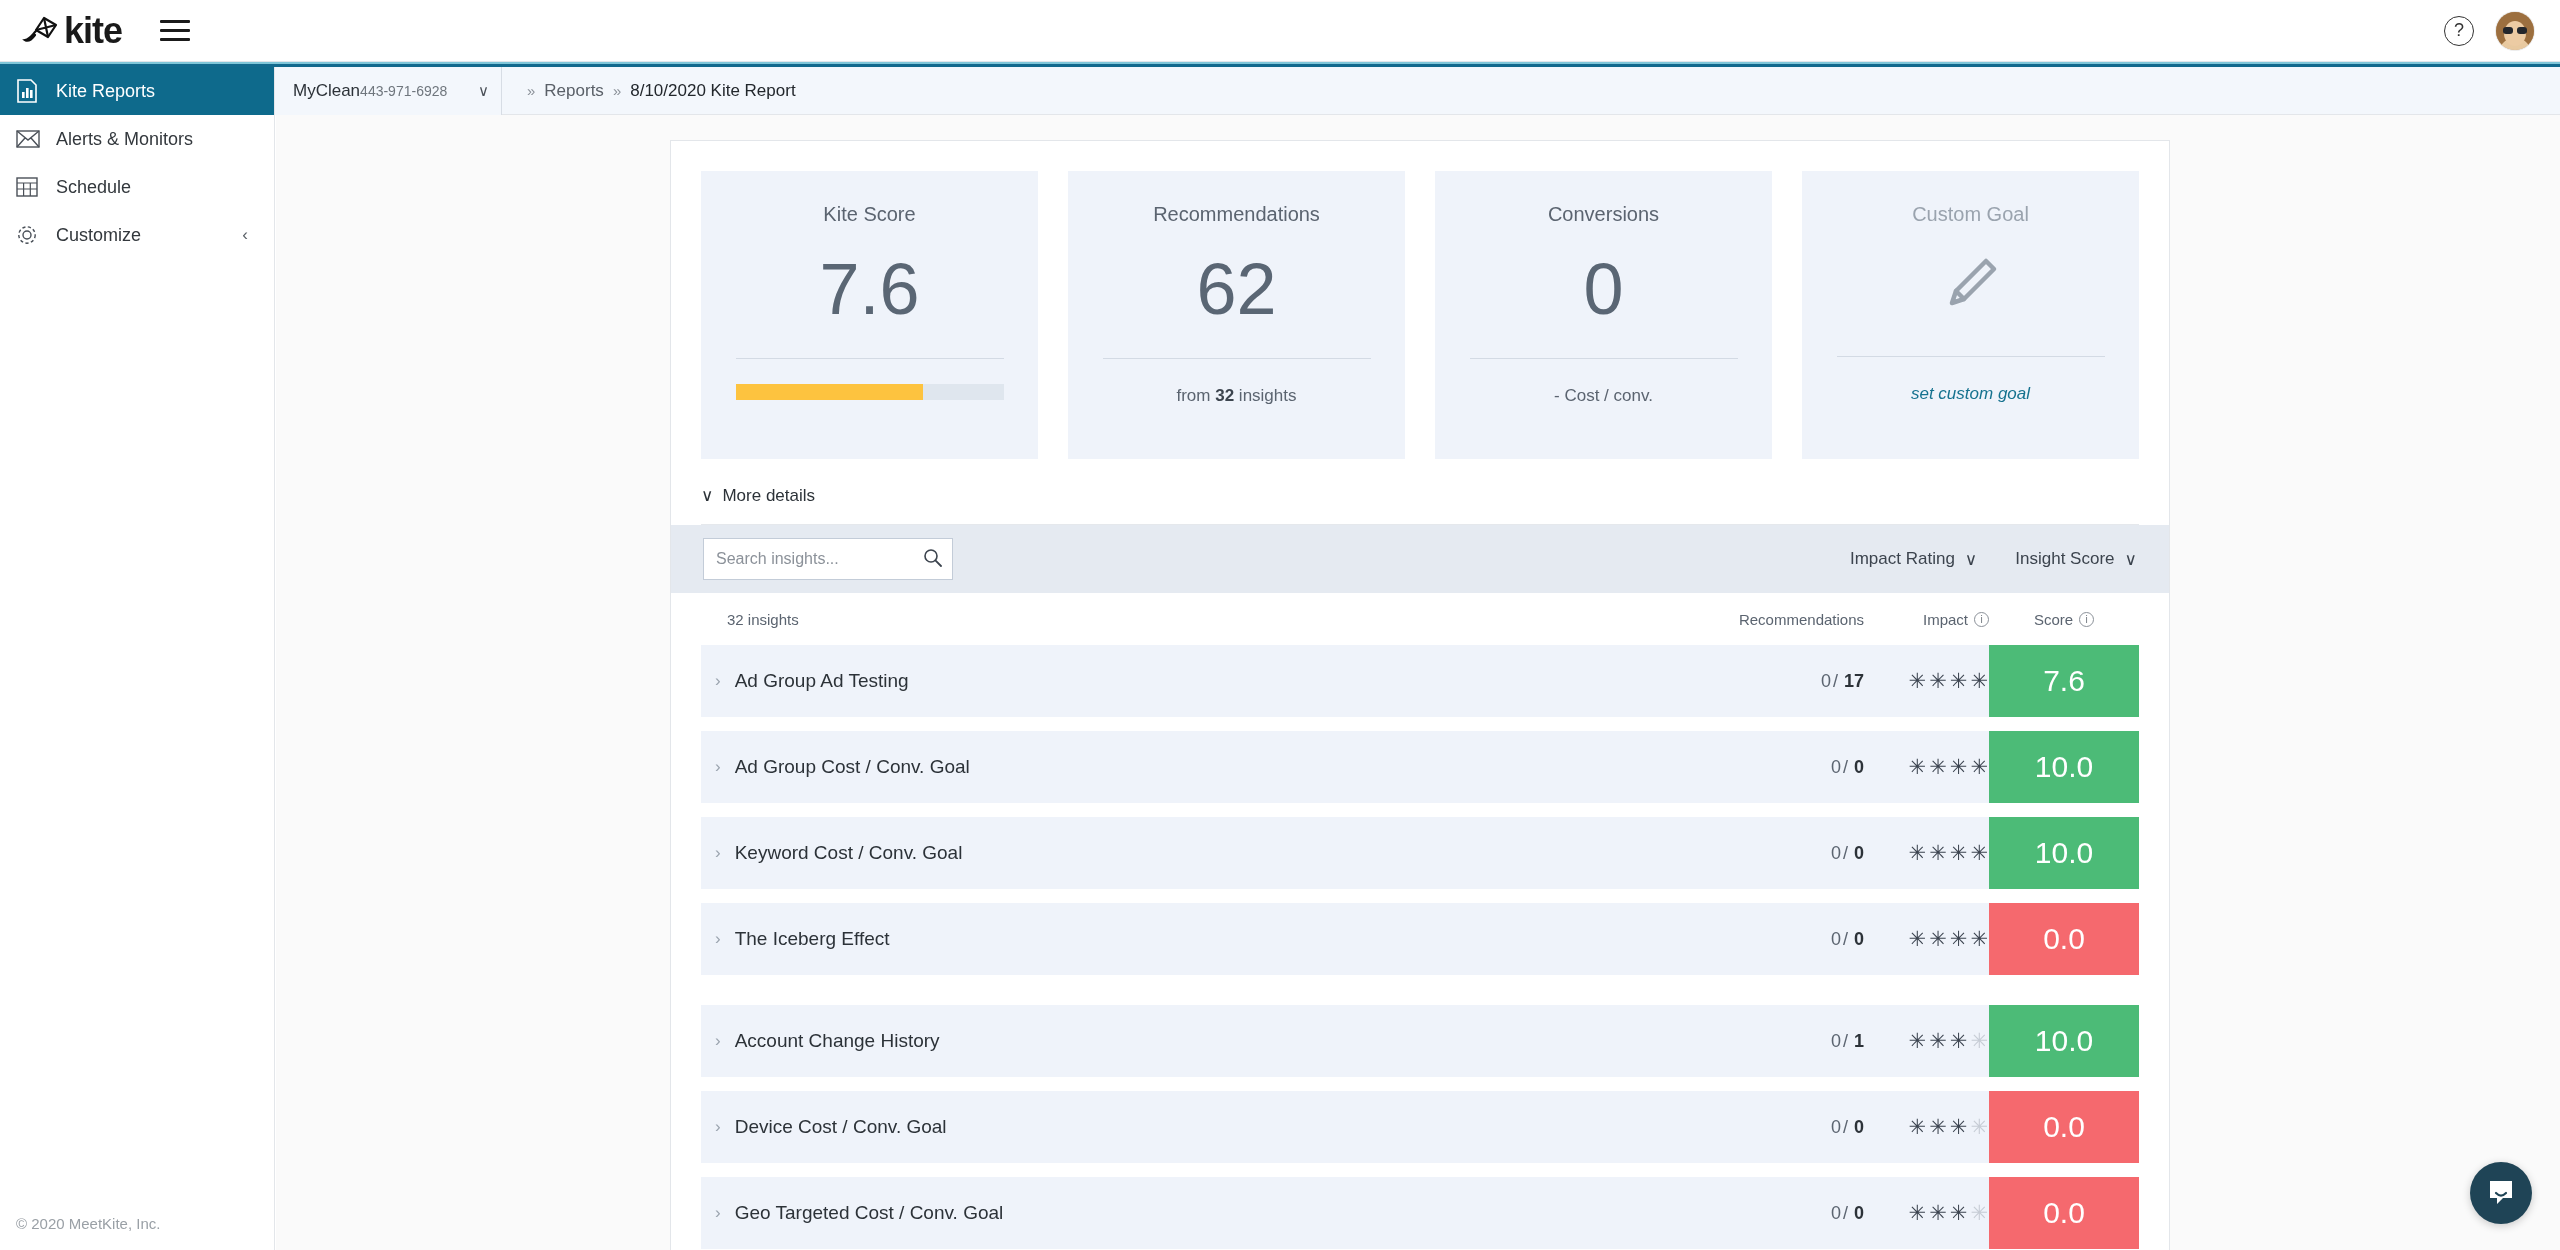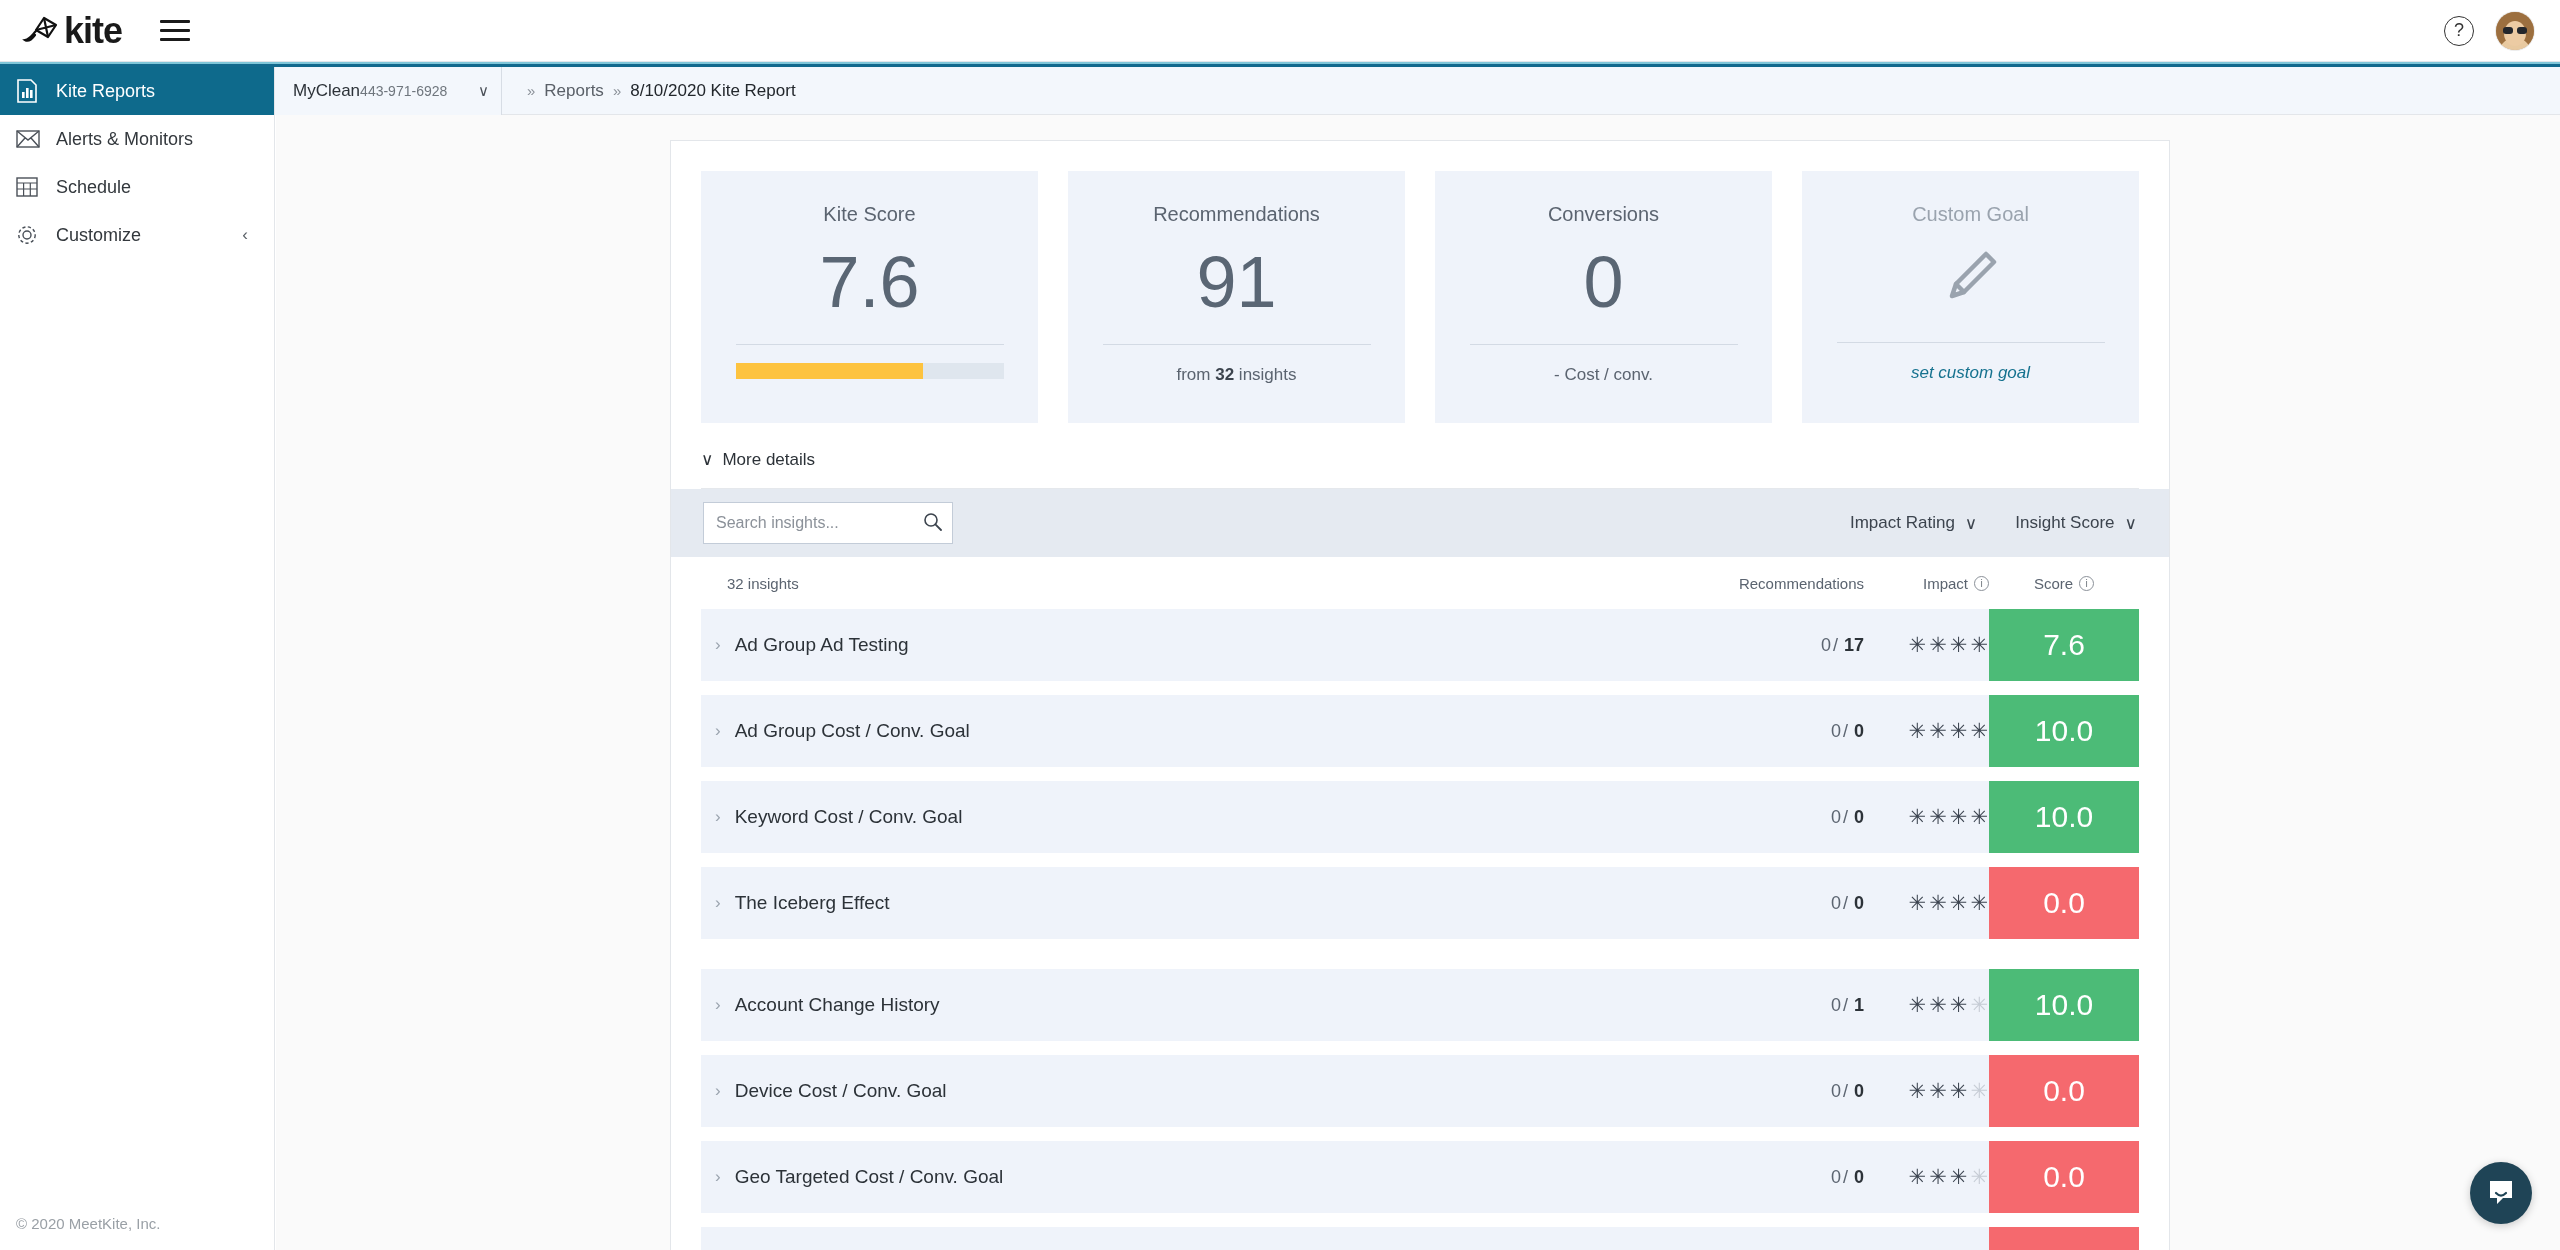--- a/index.html
+++ b/index.html
@@ -95,22 +95,22 @@
     width: 2284px; height: 1135px; background: #fafafa; overflow: hidden;
   }
   .content-panel {
     position: absolute; left: 394px; top: 25px; width: 1500px; height: 1140px;
     background: #ffffff; border: 1px solid #e3e6ea; border-bottom: none;
   }
 
   
   .kpi-row { display: flex; gap: 30px; padding: 30px 30px 0 30px; }
   .kpi-card {
-    flex: 1; background: #eff3fa; height: 252px;
-    display: flex; flex-direction: column; align-items: center; padding-top: 32px;
+    flex: 1; background: #eff3fa; height: 288px;
+    display: flex; flex-direction: column; align-items: center; padding-top: 32px; gap: 7px;
   }
   .kpi-title { font-size: 20px; color: #5b6470; }
   .kpi-title.muted { color: #9aa3ae; }
   .kpi-value { font-size: 72px; color: #5a6674; font-weight: 400; line-height: 1; margin-top: 20px; }
   .kpi-divider { width: 268px; height: 1px; background: #d3dae4; margin-top: 26px; }
   .kpi-sub { font-size: 17px; color: #5b6470; margin-top: 20px; }
   .kpi-sub b { font-weight: 700; color: #3c444e; }
   .kpi-link { font-size: 17px; color: #16728f; margin-top: 20px; cursor: pointer; font-style: italic; }
   .progress-track { width: 268px; height: 16px; background: #dfe6ee; margin-top: 18px; }
   .progress-fill { height: 16px; background: #fdc33f; }
@@ -285,21 +285,21 @@
         <div class="kpi-title">Kite Score</div>
         <div class="kpi-value">7.6</div>
         <div class="kpi-divider"></div>
         <div class="progress-track">
           <div class="progress-fill" id="kiteProgress" style="width: 70%; background: rgb(253, 195, 63);"></div>
         </div>
       </div>
 
       <div class="kpi-card">
         <div class="kpi-title">Recommendations</div>
-        <div class="kpi-value">91</div>
+        <div class="kpi-value">62</div>
         <div class="kpi-divider"></div>
         <div class="kpi-sub"><span>from </span><b>32</b><span> insights</span></div>
       </div>
 
       <div class="kpi-card">
         <div class="kpi-title">Conversions</div>
         <div class="kpi-value">0</div>
         <div class="kpi-divider"></div>
         <div class="kpi-sub">- Cost / conv.</div>
       </div>

